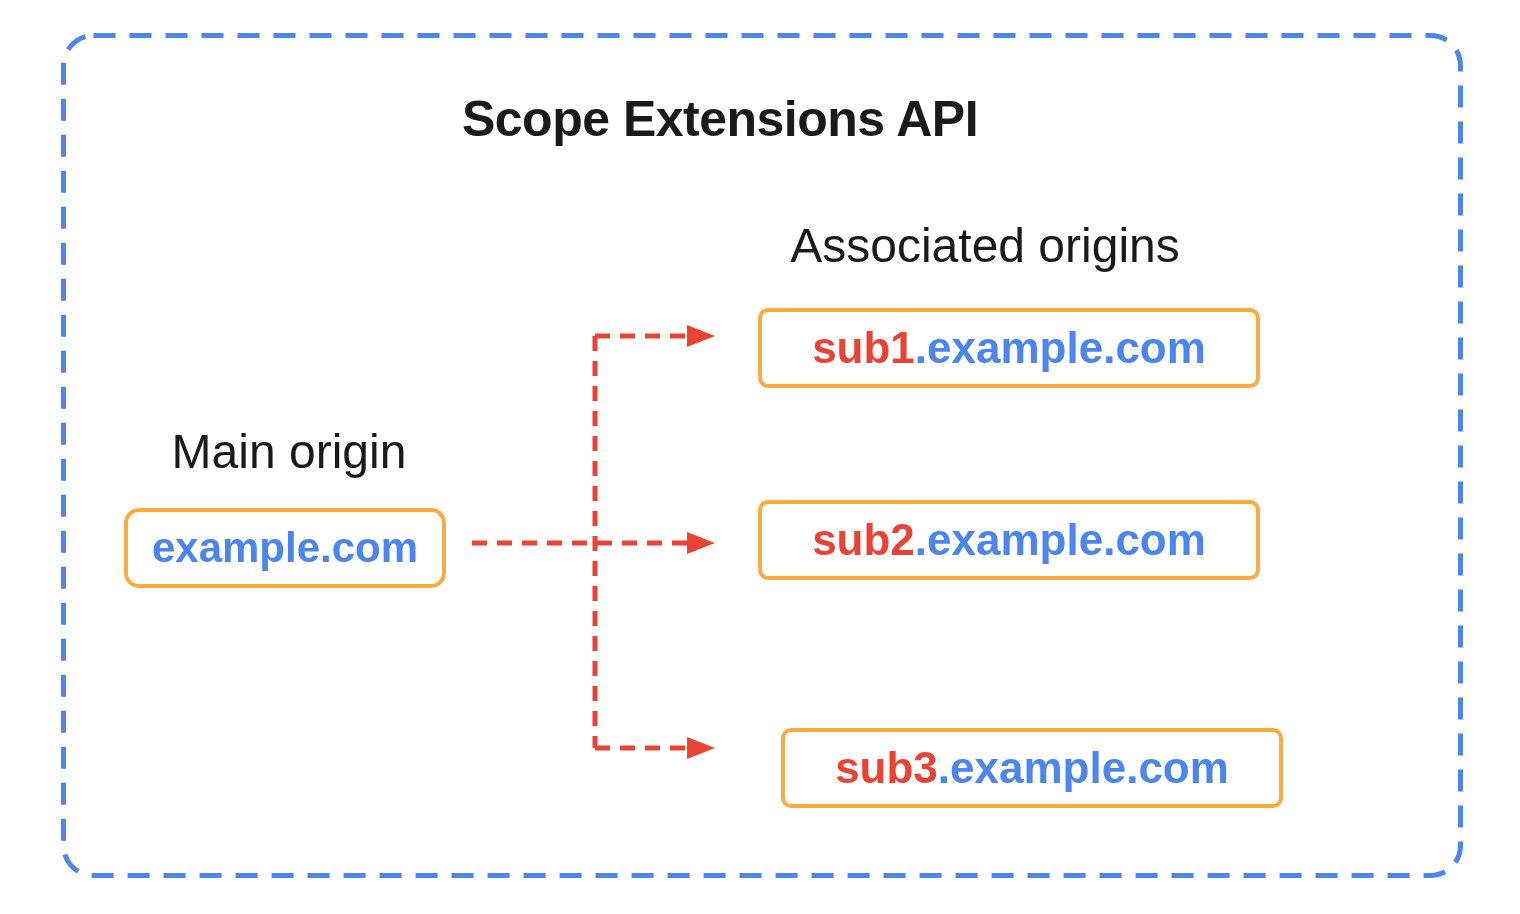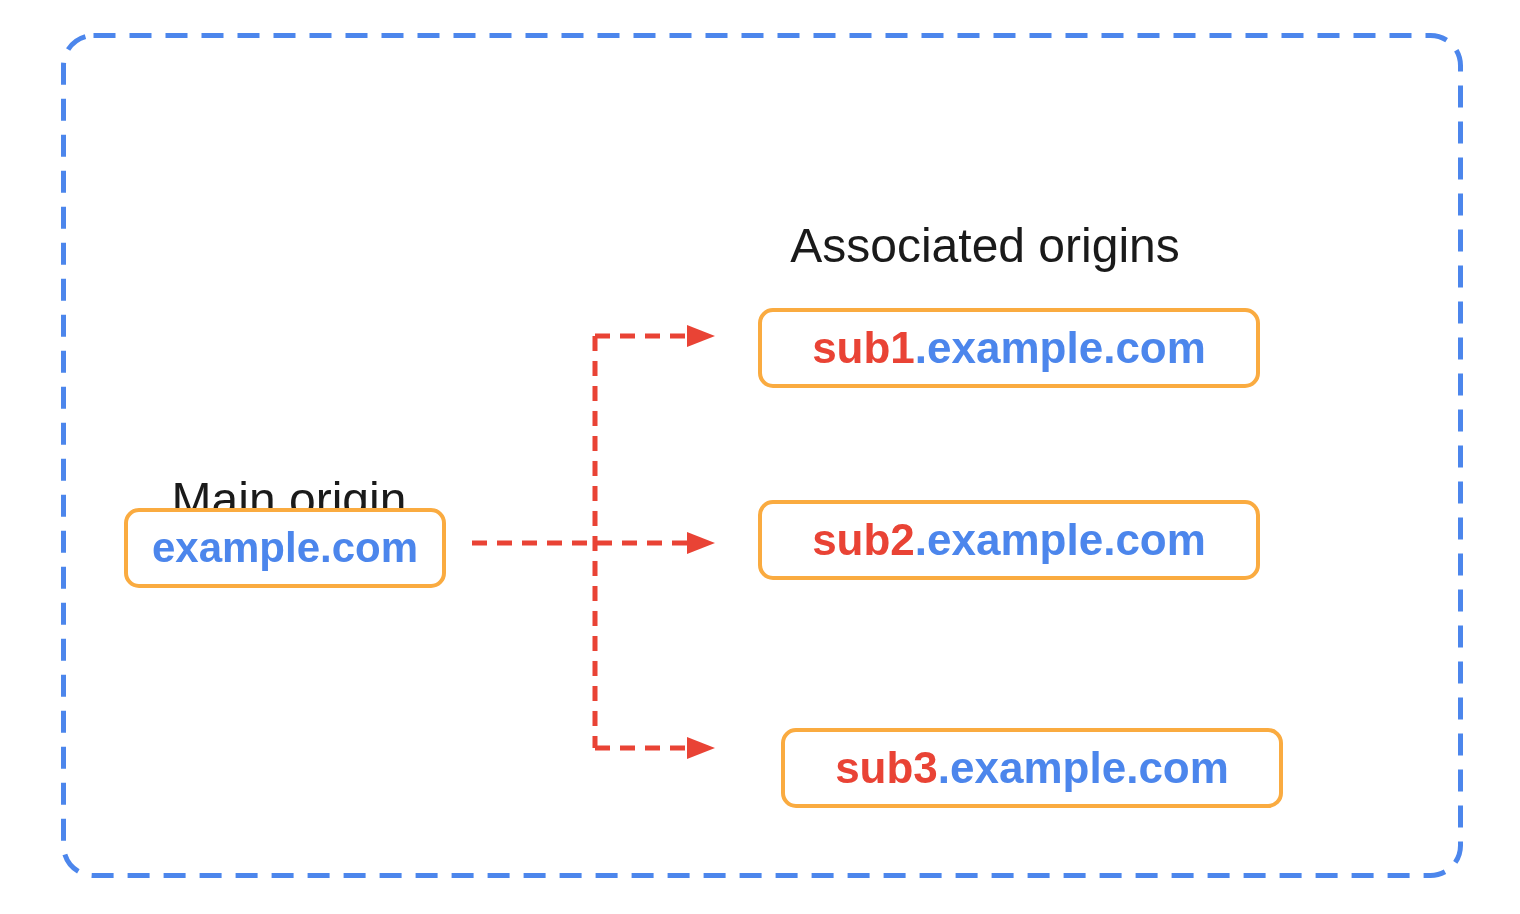--- a/index.html
+++ b/index.html
@@ -54,41 +54,42 @@
     top:92px;left:0;width:1440px;
     font-size:50px;font-weight:bold;
     letter-spacing:-0.5px;
   }
   .assoc-heading{
     top:220px;left:760px;width:450px;
     font-size:48px;font-weight:normal;
   }
   .main-heading{
     top:426px;left:128px;width:322px;
-    font-size:48px;font-weight:normal;margin-top:48px;
+    font-size:48px;font-weight:normal;
   }
   .origin-box{
     position:absolute;
     border:4px solid var(--box-orange);
     border-radius:15px;
     background:var(--background);
     display:flex;
     align-items:center;
     justify-content:center;
     font-weight:bold;
     white-space:nowrap;
   }
   .main-box{
     left:124px;top:508px;width:322px;height:80px;
     font-size:42px;
   }
   .main-box .domain{color:var(--domain-blue);}
   .sub-box{
     left:758px;width:502px;height:80px;
     font-size:44px;
+    border-radius:10px;
   }
   .sub-box.sub1{top:308px;}
   .sub-box.sub2{top:500px;}
   .sub-box.sub3{top:728px;margin-left:23px;}
   .sub-box .prefix{color:var(--subdomain-red);}
   .sub-box .suffix{color:var(--domain-blue);}
 </style>
 </head>
 <body>
 
@@ -100,20 +101,21 @@
     <path class="arrow-line" d="M472 543 H687"></path>
     <path class="arrow-line" d="M595 336 V748"></path>
     <path class="arrow-line" d="M595 336 H687"></path>
     <path class="arrow-line" d="M595 748 H687"></path>
 
     <polygon class="arrow-head" points="687,325 715,336 687,347"></polygon>
     <polygon class="arrow-head" points="687,532 715,543 687,554"></polygon>
     <polygon class="arrow-head" points="687,737 715,748 687,759"></polygon>
   </svg>
 
+  <div class="heading title">Scope Extensions API</div>
 
   <div class="heading assoc-heading">Associated origins</div>
 
   <div class="heading main-heading">Main origin</div>
 
   <div class="origin-box main-box">
     <span class="domain">example.com</span>
   </div>
 
   <div class="origin-box sub-box sub1">

